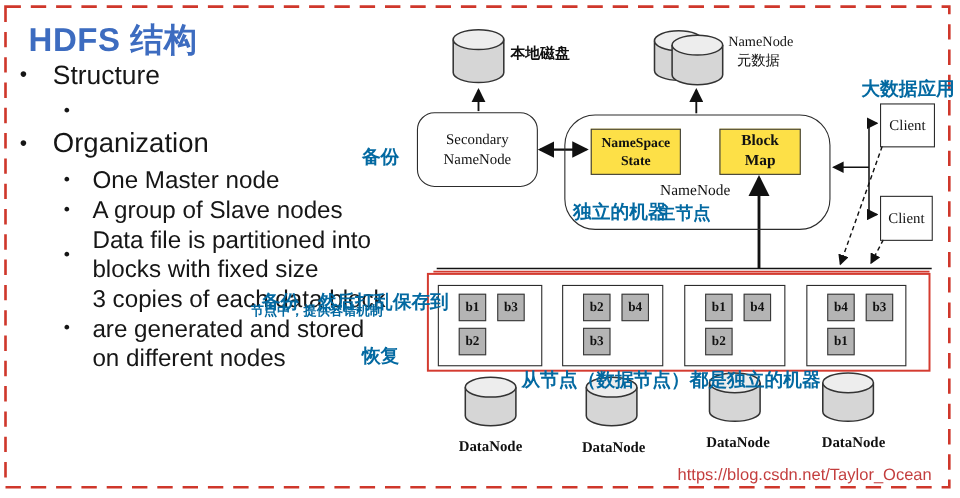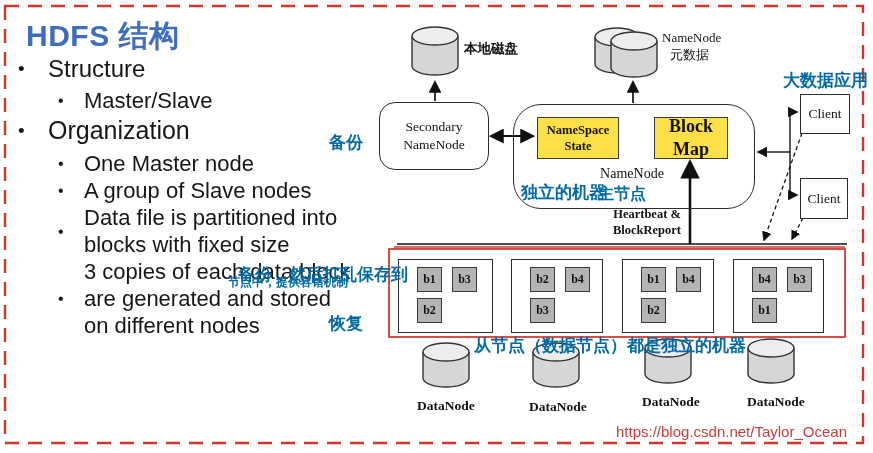--- a/index.html
+++ b/index.html
@@ -92,21 +92,20 @@
 
   <div class="abs title" style="left:26px;top:16px;z-index:2">HDFS 结构</div>
 
   <div class="abs outline" style="left:18px;top:53px;width:350px;z-index:2">
     <div class="o l1">
       <span class="blt"></span>
       <span class="txt">Structure</span>
     </div>
     <div class="o l2">
       <span class="blt"></span>
-      <span class="txt">Master/Slave</span>
     </div>
     <div class="o l1 l1b">
       <span class="blt"></span>
       <span class="txt">Organization</span>
     </div>
     <div class="o l2">
       <span class="blt"></span>
       <span class="txt">One Master node</span>
     </div>
     <div class="o l2">
@@ -130,26 +129,25 @@
   </div>
 
   <div class="abs box round serif" style="left:379px;top:102px;width:108px;height:66px;font-size:13.5px;line-height:1.35">
     <span style="width:80px">Secondary NameNode</span>
   </div>
 
   <div class="abs box biground" style="left:513px;top:104px;width:240px;height:103px"></div>
   <div class="abs gbox serif" style="left:537px;top:117px;width:80px;height:40px;font-size:12.5px;line-height:1.3">
     <span style="width:70px">NameSpace State</span>
   </div>
-  <div class="abs gbox serif" style="left:654px;top:117px;width:72px;height:40px;font-size:18px;line-height:1.3">
+  <div class="abs gbox serif" style="left:654px;top:117px;width:72px;height:40px;font-size:14px;line-height:1.3">
     <span style="width:44px">Block Map</span>
   </div>
   <div class="abs dlabel serif" style="left:592px;top:166px;width:80px;text-align:center;font-size:14px">NameNode</div>
 
-  <div class="abs dlabel serif" style="left:606px;top:206px;width:82px;text-align:center;font-size:12.5px;font-weight:bold;line-height:1.3;white-space:normal">Heartbeat &amp; BlockReport</div>
 
   <div class="abs box serif" style="left:800px;top:94px;width:48px;height:38px;font-size:13.5px">
     <span>Client</span>
   </div>
   <div class="abs box serif" style="left:800px;top:178px;width:46px;height:39px;font-size:13.5px">
     <span>Client</span>
   </div>
 
   <div class="abs box" style="left:398px;top:259px;width:93px;height:72px">
     <span class="blk" style="left:18px;top:7px">b1</span>

